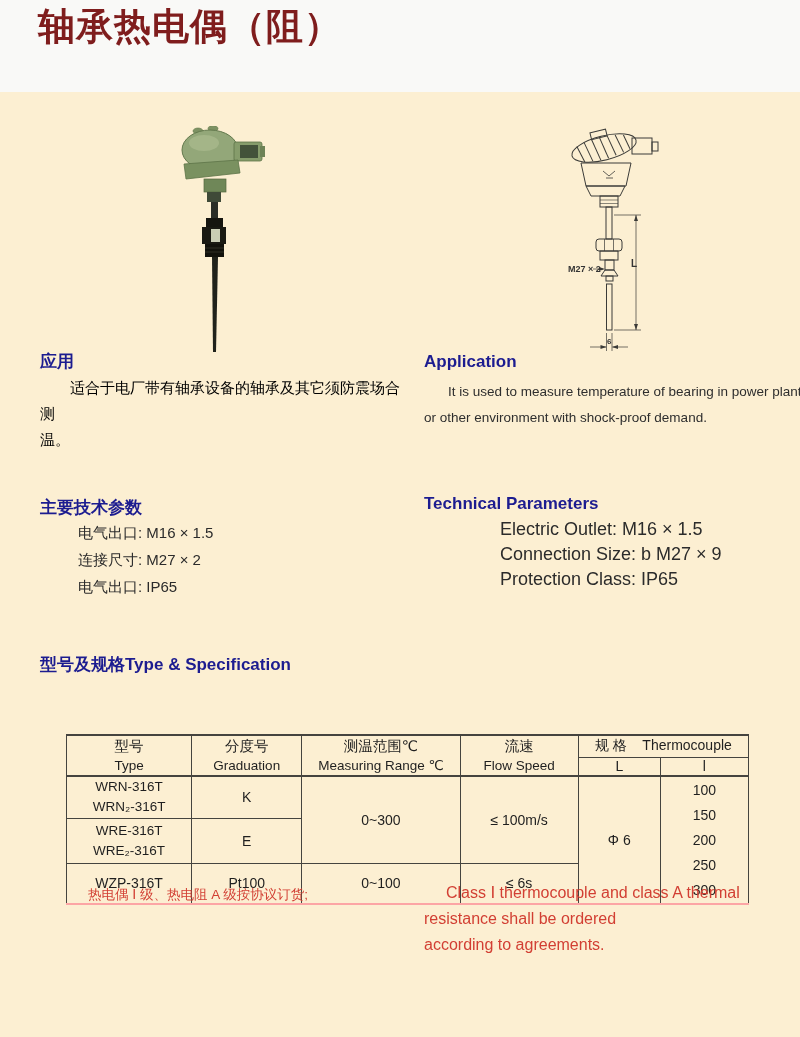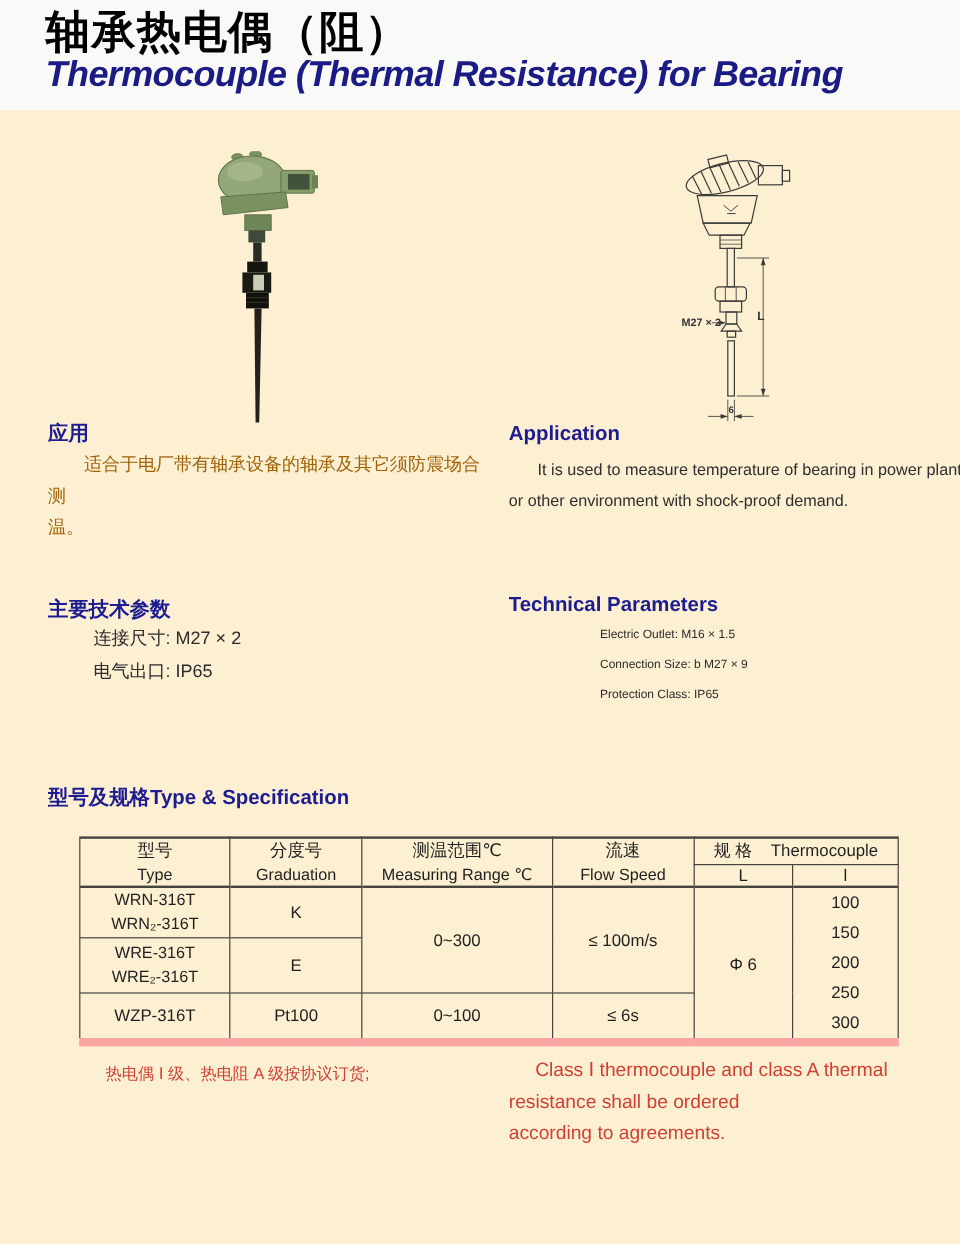--- a/index.html
+++ b/index.html
@@ -1,32 +1,32 @@
 <!DOCTYPE html>
 <html><head>
 <meta charset="utf-8">
 <style>
   html,body{margin:0;padding:0;}
   body{font-family:"Liberation Sans","DejaVu Sans",sans-serif;}
   .page{position:relative;width:800px;height:1037px;overflow:hidden;background:#f9f9f7;}
   .band-top{position:absolute;left:0;top:0;width:800px;height:92px;background:#f9f9f7;}
   .band-cream{position:absolute;left:0;top:92px;width:800px;height:945px;background:#fcefd2;}
-  .title-zh{position:absolute;left:38px;top:2px;font-size:37px;font-weight:bold;color:#000000;letter-spacing:1px;}
+  .title-zh{position:absolute;left:38px;top:2px;font-size:37px;font-weight:bold;color:#7f1d1d;letter-spacing:1px;}
   .title-en{position:absolute;left:38px;top:46px;font-size:30px;font-weight:bold;font-style:italic;color:#1b1b85;letter-spacing:-0.5px;}
   .abs{position:absolute;}
   .sec-head{font-size:17px;font-weight:bold;color:#1c1c90;}
-  .body-text{font-size:15px;color:#a16207;line-height:26px;}
+  .body-text{font-size:15px;color:#000000;line-height:26px;}
   .body-text-en{font-size:13.5px;color:#2e2e2e;line-height:26px;}
   .indent1{text-indent:30px;}
   .indent-en{text-indent:24px;}
   .tech-items-zh{font-size:15px;color:#2b2b2b;line-height:27px;}
-  .tech-items-en{font-size:10px;color:#2b2b2b;line-height:25px;}
+  .tech-items-en{font-size:18px;color:#2b2b2b;line-height:25px;}
   
-  .spec-table{position:absolute;left:66px;top:697px;border-collapse:collapse;table-layout:fixed;width:683px;
-              border-top:2px solid #45443f;border-bottom:7px solid #fca5a5;}
+  .spec-table{position:absolute;left:66px;top:734px;border-collapse:collapse;table-layout:fixed;width:683px;
+              border-top:2px solid #45443f;border-bottom:2px solid #fca5a5;}
   .spec-table th,.spec-table td{border:1px solid #45443f;padding:0;text-align:center;vertical-align:middle;
               font-weight:normal;color:#1f1f1f;font-size:14px;}
   .spec-table thead .hsep{border-bottom-width:2px;}
   .spec-table tr.h1{height:22px;}
   .spec-table tr.h2{height:19px;}
   .spec-table tr.rA{height:42px;}
   .spec-table tr.rB{height:45px;}
   .spec-table tr.rC{height:41px;}
   .spec-table th .hz{font-size:14.5px;line-height:20px;}
   .spec-table th .he{font-size:13.5px;line-height:19px;}
@@ -42,21 +42,20 @@
   svg text{font-family:"Liberation Sans","DejaVu Sans",sans-serif;}
 </style>
 </head>
 <body>
 
 <div class="page">
   <div class="band-top"></div>
   <div class="band-cream"></div>
 
   <div class="title-zh">轴承热电偶（阻）</div>
-  <div class="title-en">Thermocouple (Thermal Resistance) for Bearing</div>
 
   <svg class="abs" style="left:160px;top:126px;" width="115" height="228" viewBox="0 0 115 228">
     <ellipse cx="38" cy="5" rx="5" ry="3" fill="#7d9263" stroke="#5d7347" stroke-width="0.6"></ellipse>
     <ellipse cx="53" cy="2.5" rx="5" ry="3" fill="#7d9263" stroke="#5d7347" stroke-width="0.6"></ellipse>
     <ellipse cx="50" cy="24" rx="28" ry="20" fill="#93a779" stroke="#63794d" stroke-width="1"></ellipse>
     <ellipse cx="44" cy="17" rx="15" ry="8" fill="#b2c195" opacity="0.55"></ellipse>
     <rect x="74" y="16" width="28" height="19" rx="2" fill="#869c6b" stroke="#5d7347" stroke-width="0.8"></rect>
     <rect x="80" y="19" width="18" height="13" fill="#43523a"></rect>
     <rect x="100" y="20" width="5" height="11" fill="#6d8256"></rect>
     <polygon points="24,38 78,34 80,47 26,53" fill="#7a9160" stroke="#5d7347" stroke-width="0.8"></polygon>
@@ -131,20 +130,21 @@
   </div>
 
   <div class="abs sec-head" style="left:424px;top:352px;">Application</div>
   <div class="abs body-text-en" style="left:424px;top:379px;width:378px;">
     <div class="indent-en">It is used to measure temperature of bearing in power plant</div>
     <div>or other environment with shock-proof demand.</div>
   </div>
 
   <div class="abs sec-head" style="left:40px;top:496px;">主要技术参数</div>
   <div class="abs tech-items-zh" style="left:78px;top:519px;">
+    <div>电气出口: M16 × 1.5</div>
     <div>连接尺寸: M27 × 2</div>
     <div>电气出口: IP65</div>
   </div>
 
   <div class="abs sec-head" style="left:424px;top:494px;">Technical Parameters</div>
   <div class="abs tech-items-en" style="left:500px;top:517px;">
     <div>Electric Outlet: M16 × 1.5</div>
     <div>Connection Size: b M27 × 9</div>
     <div>Protection Class: IP65</div>
   </div>

